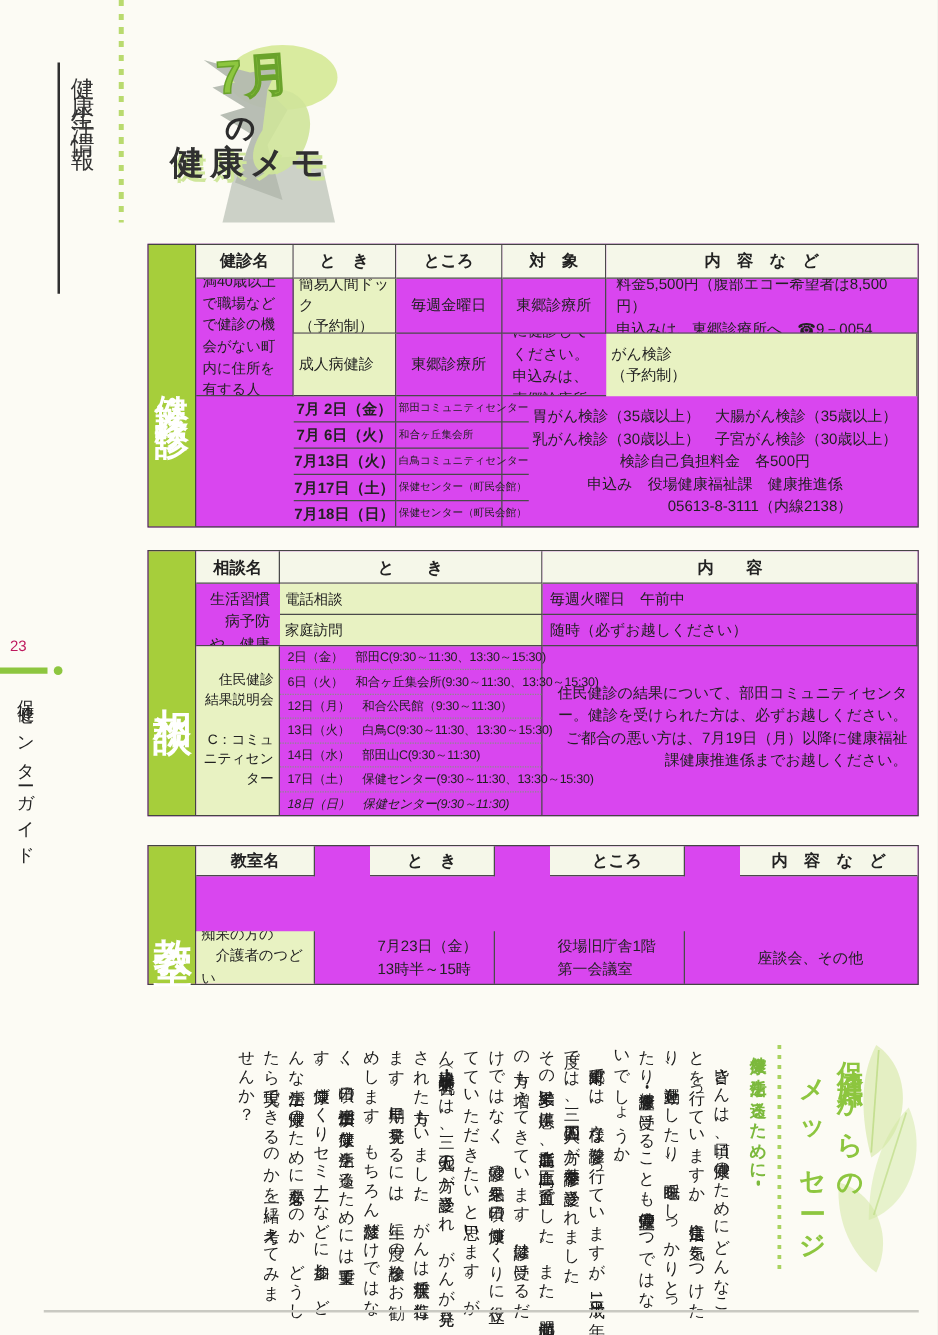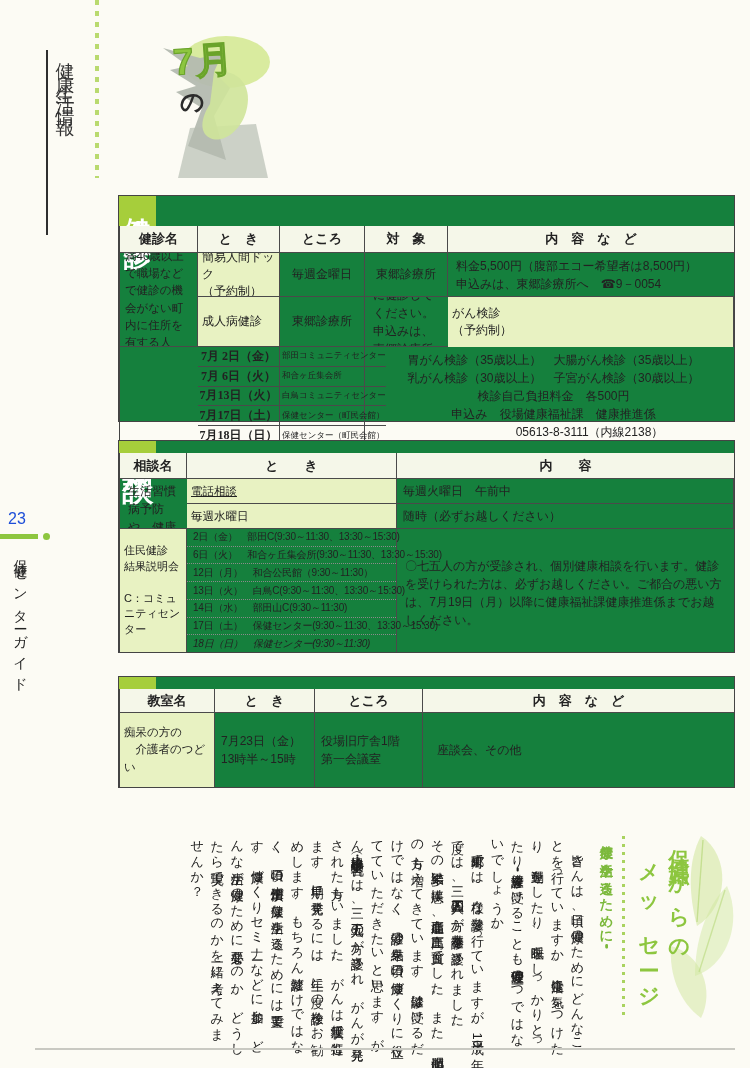--- a/index.html
+++ b/index.html
@@ -5,37 +5,37 @@
   html,body{margin:0;padding:0;}
   body{font-family:"Liberation Sans","DejaVu Sans",sans-serif;background:#e8e8e2;}
   .page{position:relative;width:750px;height:1068px;background:#fcfbf4;overflow:hidden;margin:0 auto;color:#222;}
 
   
   .dotted-v{position:absolute;left:95px;top:0;width:4px;height:178px;
     background:repeating-linear-gradient(#b9da6e 0 5px,transparent 5px 11px);}
   .side-rule{position:absolute;left:46px;top:50px;width:2px;height:185px;background:#2f2f2f;}
   .side-top{position:absolute;left:52px;top:48px;writing-mode:vertical-rl;
     font-size:19px;letter-spacing:11px;color:#333;}
-  .pagenum{position:absolute;left:8px;top:510px;font-size:16px;color:#1d4ed8;}
+  .pagenum{position:absolute;left:8px;top:510px;font-size:12px;color:#be185d;}
   .pagebar{position:absolute;left:0;top:534px;width:38px;height:5px;background:#8dc63f;}
   .pagedot{position:absolute;left:43px;top:533px;width:7px;height:7px;border-radius:50%;background:#8dc63f;}
   .side-bottom{position:absolute;left:12px;top:548px;writing-mode:vertical-rl;
     font-size:14px;letter-spacing:5px;color:#222;}
 
   
   .masthead{position:absolute;left:118px;top:28px;width:190px;height:160px;}
   .masthead svg{position:absolute;left:0;top:0;}
   .month{position:absolute;left:55px;top:8px;font-size:37px;font-weight:bold;color:#8dc63f;
     -webkit-text-stroke:1.2px #6aa32b;transform:rotate(-4deg);letter-spacing:2px;}
   .particle{position:absolute;left:62px;top:58px;font-size:24px;font-weight:bold;color:#2c2c2c;}
   .memo{position:absolute;left:18px;top:84px;font-size:27px;font-weight:bold;color:#303030;
     letter-spacing:5px;text-shadow:3px 3px 0 #cfe69b;white-space:nowrap;}
 
   
-  .tbl{position:absolute;display:flex;border:1.5px solid #444;background:#15803d;flex-direction:column;}
+  .tbl{position:absolute;display:flex;border:1.5px solid #444;background:#d946ef;}
   .bar{background:#a6ce3b;color:#fff;font-weight:bold;writing-mode:vertical-rl;
     display:flex;align-items:center;justify-content:center;text-align:center;
     letter-spacing:6px;flex:0 0 auto;}
   .grid{display:grid;flex:1 1 auto;border-left:1.5px solid #444;}
   .cell{border-right:1px solid #4a4a4a;border-bottom:1px solid #4a4a4a;
     white-space:pre-line;overflow:hidden;}
   .cell.cr{border-right:none;}
   .cell.cb{border-bottom:none;}
   .th{background:#f5f7e9;display:flex;align-items:center;justify-content:center;
     font-size:13px;font-weight:bold;}
@@ -87,20 +87,21 @@
 
   <div class="masthead">
     <svg width="190" height="160" viewBox="0 0 190 160">
       <ellipse cx="108" cy="34" rx="44" ry="26" fill="#d9eb9f"></ellipse>
       <path d="M60 150 L150 150 L138 96 L72 100 Z" fill="#c7ccc2" opacity="0.9"></path>
       <path d="M45 20 L70 38 L52 42 L78 58 L58 64 L84 80 L70 118 L108 132 L96 88 L112 60 L96 44 L104 26 L82 30 Z" fill="#b4bab0" opacity="0.95"></path>
       <path d="M96 44 C120 40 136 58 128 84 C122 104 104 116 92 110 C80 104 84 88 92 76 Z" fill="#cfe49a" opacity="0.9"></path>
     </svg>
     <div class="month">7月</div>
     <div class="particle">の</div>
+    <div class="memo">健康メモ</div>
   </div>
 
   <div class="tbl" style="left:118px;top:195px;width:615px;height:225px;">
     <div class="bar" style="width:37px;font-size:27px;">健診・検診</div>
     <div class="grid" style="grid-template-columns:78px 82px 85px 83px 1fr;grid-template-rows:27px 44px 50px 1fr;">
       <div class="cell th">健診名</div>
       <div class="cell th">と　き</div>
       <div class="cell th">ところ</div>
       <div class="cell th">対　象</div>
       <div class="cell th cr">内　容　な　ど</div>
@@ -114,21 +115,21 @@
 申込みは、東郷診療所へ　☎9－0054</div>
 
       <div class="cell nm">成人病健診</div>
       <div class="cell td ctr">東郷診療所</div>
       <div class="cell cont cr">料金無料
 食事をせずに健診してください。
 申込みは、東郷診療所へ　☎9－0034</div>
 
       <div class="cell nm cb">がん検診
 （予約制）</div>
-      <div class="subrows cb" style="grid-column:2/4;font-family:Liberation Serif, serif;">
+      <div class="subrows cb" style="grid-column:2/4;">
         <div class="dt">7月 2日（金）</div>
         <div class="pl">部田コミュニティセンター</div>
         <div class="dt">7月 6日（火）</div>
         <div class="pl">和合ヶ丘集会所</div>
         <div class="dt">7月13日（火）</div>
         <div class="pl">白鳥コミュニティセンター</div>
         <div class="dt">7月17日（土）</div>
         <div class="pl">保健センター（町民会館）</div>
         <div class="dt cb2">7月18日（日）</div>
         <div class="pl cb2">保健センター（町民会館）</div>
@@ -136,53 +137,53 @@
       <div class="cell cont cr cb" style="grid-column:4/6;padding-left:16px;text-align:center;">胃がん検診（35歳以上）　大腸がん検診（35歳以上）
 乳がん検診（30歳以上）　子宮がん検診（30歳以上）
 検診自己負担料金　各500円
 申込み　役場健康福祉課　健康推進係
 　　　　　　05613-8-3111（内線2138）</div>
     </div>
   </div>
 
   <div class="tbl" style="left:118px;top:440px;width:615px;height:211px;">
     <div class="bar" style="width:37px;font-size:31px;">相談</div>
-    <div class="grid" style="grid-template-columns:67px 210px 1fr;grid-template-rows:26px 25px 25px 1fr;">
+    <div class="grid" style="grid-template-columns:67px 210px 1fr;grid-template-rows:26px 25px 25px 1fr;text-align:right;">
       <div class="cell th">相談名</div>
       <div class="cell th">と　　き</div>
       <div class="cell th cr">内　　容</div>
 
-      <div class="cell nm" style="font-size:11.5px;text-decoration:underline;">電話相談</div>
+      <div class="cell nm" style="font-size:11.5px;">電話相談</div>
       <div class="cell td">毎週火曜日　午前中</div>
       <div class="cell cont cr" style="grid-row:2/4;justify-content:flex-start;padding-top:3px;">生活習慣病予防や、健康増進などの生活相談、痴ほうの方や病気の方の介護方法
 乳幼児の育児、健康についてなど</div>
 
-      <div class="cell nm" style="font-size:11.5px;">毎週水曜日</div>
+      <div class="cell nm" style="font-size:11.5px;">家庭訪問</div>
       <div class="cell td">随時（必ずお越しください）</div>
 
       <div class="cell nm cb" style="font-size:11px;line-height:1.45;">住民健診
 結果説明会
 
 C：コミュニティセンター</div>
       <div class="sched cb">
         <div class="ln">2日（金）　部田C(9:30～11:30、13:30～15:30)</div>
         <div class="ln">6日（火）　和合ヶ丘集会所(9:30～11:30、13:30～15:30)</div>
         <div class="ln">12日（月）　和合公民館（9:30～11:30）</div>
         <div class="ln">13日（火）　白鳥C(9:30～11:30、13:30～15:30)</div>
         <div class="ln">14日（水）　部田山C(9:30～11:30)</div>
         <div class="ln">17日（土）　保健センター(9:30～11:30、13:30～15:30)</div>
         <div class="ln">18日（日）　保健センター(9:30～11:30)</div>
       </div>
-      <div class="cell cont cr cb" style="justify-content:flex-start;padding-top:28px;">〇七五人の方が受診され、個別健康相談を行います。健診を受けられた方は、必ずお越しください。ご都合の悪い方は、7月19日（月）以降に健康福祉課健康推進係までお越しください。</div>
+      <div class="cell cont cr cb" style="justify-content:flex-start;padding-top:28px;">住民健診の結果について、部田コミュニティセンター。健診を受けられた方は、必ずお越しください。ご都合の悪い方は、7月19日（月）以降に健康福祉課健康推進係までお越しください。</div>
     </div>
   </div>
 
   <div class="tbl" style="left:118px;top:676px;width:615px;height:110px;">
     <div class="bar" style="width:37px;font-size:31px;">教室</div>
-    <div class="grid" style="grid-template-columns:95px 100px 108px 1fr;grid-template-rows:24px 1fr;">
+    <div class="grid" style="grid-template-columns:95px 100px 108px 1fr;grid-template-rows:24px 1fr;gap:44px;">
       <div class="cell th">教室名</div>
       <div class="cell th">と　き</div>
       <div class="cell th">ところ</div>
       <div class="cell th cr">内　容　な　ど</div>
 
       <div class="cell nm cb" style="font-size:11.5px;line-height:1.5;">痴呆の方の
 　介護者のつどい</div>
       <div class="cell td cb" style="line-height:1.5;">7月23日（金）
 13時半～15時</div>
       <div class="cell td cb" style="line-height:1.5;">役場旧庁舎1階

